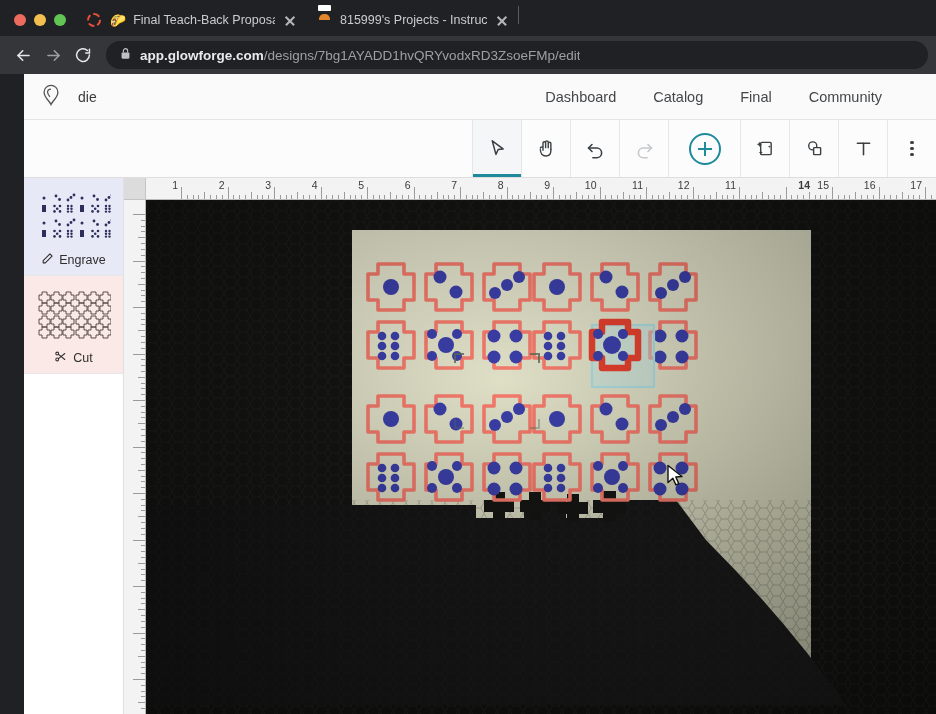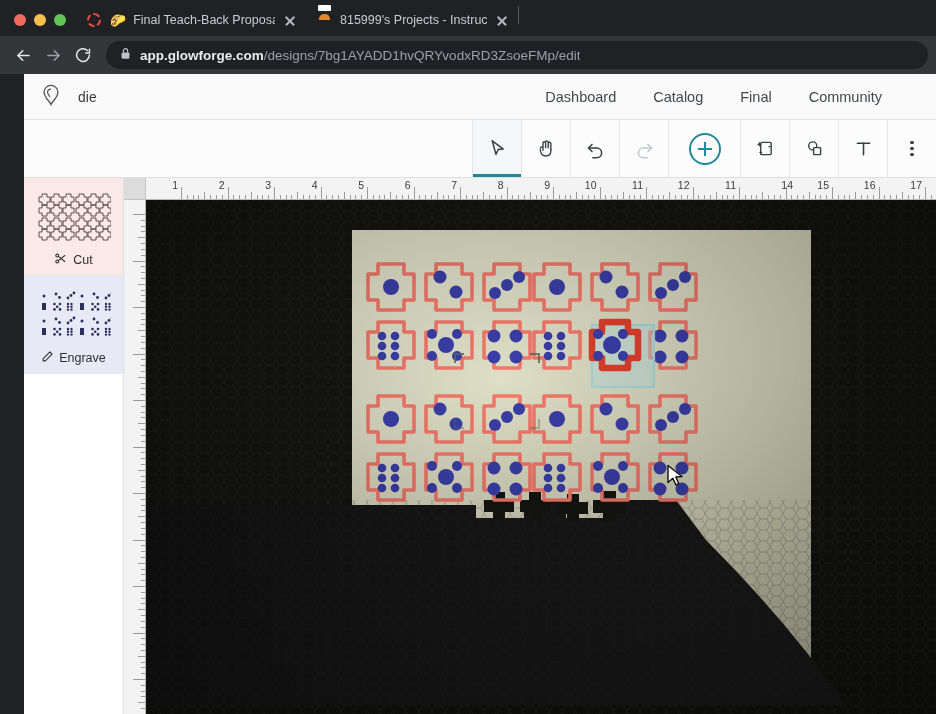--- a/index.html
+++ b/index.html
@@ -326,70 +326,20 @@
               <i></i>
             </span>
         </div>
       </div>
     </div>
 
     <div class="bodysplit">
 
       <aside class="steps">
 
-        <div class="step cut">
-          <svg class="thumb" viewBox="0 0 74 50">
-            <g fill="none" stroke="#4a3f3d" stroke-width="0.9">
-              <g>
-                <path d="M2 6h3V3h5v3h3v5h-3v3H5v-3H2z"></path>
-                <path d="M14 6h3V3h5v3h3v5h-3v3h-5v-3h-3z"></path>
-                <path d="M26 6h3V3h5v3h3v5h-3v3h-5v-3h-3z"></path>
-                <path d="M2 17h3v-3h5v3h3v5h-3v3H5v-3H2z"></path>
-                <path d="M14 17h3v-3h5v3h3v5h-3v3h-5v-3h-3z"></path>
-                <path d="M26 17h3v-3h5v3h3v5h-3v3h-5v-3h-3z"></path>
-              </g>
-              <g transform="translate(37,0)">
-                <path d="M2 6h3V3h5v3h3v5h-3v3H5v-3H2z"></path>
-                <path d="M14 6h3V3h5v3h3v5h-3v3h-5v-3h-3z"></path>
-                <path d="M26 6h3V3h5v3h3v5h-3v3h-5v-3h-3z"></path>
-                <path d="M2 17h3v-3h5v3h3v5h-3v3H5v-3H2z"></path>
-                <path d="M14 17h3v-3h5v3h3v5h-3v3h-5v-3h-3z"></path>
-                <path d="M26 17h3v-3h5v3h3v5h-3v3h-5v-3h-3z"></path>
-              </g>
-              <g transform="translate(0,24)">
-                <path d="M2 6h3V3h5v3h3v5h-3v3H5v-3H2z"></path>
-                <path d="M14 6h3V3h5v3h3v5h-3v3h-5v-3h-3z"></path>
-                <path d="M26 6h3V3h5v3h3v5h-3v3h-5v-3h-3z"></path>
-                <path d="M2 17h3v-3h5v3h3v5h-3v3H5v-3H2z"></path>
-                <path d="M14 17h3v-3h5v3h3v5h-3v3h-5v-3h-3z"></path>
-                <path d="M26 17h3v-3h5v3h3v5h-3v3h-5v-3h-3z"></path>
-              </g>
-              <g transform="translate(37,24)">
-                <path d="M2 6h3V3h5v3h3v5h-3v3H5v-3H2z"></path>
-                <path d="M14 6h3V3h5v3h3v5h-3v3h-5v-3h-3z"></path>
-                <path d="M26 6h3V3h5v3h3v5h-3v3h-5v-3h-3z"></path>
-                <path d="M2 17h3v-3h5v3h3v5h-3v3H5v-3H2z"></path>
-                <path d="M14 17h3v-3h5v3h3v5h-3v3h-5v-3h-3z"></path>
-                <path d="M26 17h3v-3h5v3h3v5h-3v3h-5v-3h-3z"></path>
-              </g>
-            </g>
-          </svg>
-          <div class="steplabel">
-            <span>
-              <svg width="14" height="13" viewBox="0 0 24 24" fill="none" stroke="#2e2e2e" stroke-width="1.9" stroke-linecap="round">
-                <circle cx="5" cy="17.5" r="2.6"></circle>
-                  <circle cx="5" cy="6.5" r="2.6"></circle>
-                <path d="M7.3 16L19 6.5"></path>
-                  <path d="M7.3 8L19 17.5"></path>
-              </svg>
-            </span>
-            <span>Cut</span>
-          </div>
-        </div>
-
         <div class="step engrave">
           <svg class="thumb" viewBox="0 0 74 50">
             <g fill="#2c2f5c">
 
               <g>
                 <circle cx="7" cy="7" r="1.5"></circle>
                 <circle cx="19" cy="5" r="1.4"></circle>
                   <circle cx="22.5" cy="8.5" r="1.4"></circle>
                 <circle cx="31" cy="9" r="1.4"></circle>
                   <circle cx="34" cy="6.5" r="1.4"></circle>
@@ -469,20 +419,70 @@
               </g>
             </g>
           </svg>
           <div class="steplabel">
             <span>
               <svg width="13" height="13" viewBox="0 0 24 24" fill="none" stroke="#2e2e2e" stroke-width="2" stroke-linejoin="round">
                 <path d="M16.5 3.5l4 4L8 20H4v-4z"></path>
               </svg>
             </span>
             <span>Engrave</span>
+          </div>
+        </div>
+
+        <div class="step cut">
+          <svg class="thumb" viewBox="0 0 74 50">
+            <g fill="none" stroke="#4a3f3d" stroke-width="0.9">
+              <g>
+                <path d="M2 6h3V3h5v3h3v5h-3v3H5v-3H2z"></path>
+                <path d="M14 6h3V3h5v3h3v5h-3v3h-5v-3h-3z"></path>
+                <path d="M26 6h3V3h5v3h3v5h-3v3h-5v-3h-3z"></path>
+                <path d="M2 17h3v-3h5v3h3v5h-3v3H5v-3H2z"></path>
+                <path d="M14 17h3v-3h5v3h3v5h-3v3h-5v-3h-3z"></path>
+                <path d="M26 17h3v-3h5v3h3v5h-3v3h-5v-3h-3z"></path>
+              </g>
+              <g transform="translate(37,0)">
+                <path d="M2 6h3V3h5v3h3v5h-3v3H5v-3H2z"></path>
+                <path d="M14 6h3V3h5v3h3v5h-3v3h-5v-3h-3z"></path>
+                <path d="M26 6h3V3h5v3h3v5h-3v3h-5v-3h-3z"></path>
+                <path d="M2 17h3v-3h5v3h3v5h-3v3H5v-3H2z"></path>
+                <path d="M14 17h3v-3h5v3h3v5h-3v3h-5v-3h-3z"></path>
+                <path d="M26 17h3v-3h5v3h3v5h-3v3h-5v-3h-3z"></path>
+              </g>
+              <g transform="translate(0,24)">
+                <path d="M2 6h3V3h5v3h3v5h-3v3H5v-3H2z"></path>
+                <path d="M14 6h3V3h5v3h3v5h-3v3h-5v-3h-3z"></path>
+                <path d="M26 6h3V3h5v3h3v5h-3v3h-5v-3h-3z"></path>
+                <path d="M2 17h3v-3h5v3h3v5h-3v3H5v-3H2z"></path>
+                <path d="M14 17h3v-3h5v3h3v5h-3v3h-5v-3h-3z"></path>
+                <path d="M26 17h3v-3h5v3h3v5h-3v3h-5v-3h-3z"></path>
+              </g>
+              <g transform="translate(37,24)">
+                <path d="M2 6h3V3h5v3h3v5h-3v3H5v-3H2z"></path>
+                <path d="M14 6h3V3h5v3h3v5h-3v3h-5v-3h-3z"></path>
+                <path d="M26 6h3V3h5v3h3v5h-3v3h-5v-3h-3z"></path>
+                <path d="M2 17h3v-3h5v3h3v5h-3v3H5v-3H2z"></path>
+                <path d="M14 17h3v-3h5v3h3v5h-3v3h-5v-3h-3z"></path>
+                <path d="M26 17h3v-3h5v3h3v5h-3v3h-5v-3h-3z"></path>
+              </g>
+            </g>
+          </svg>
+          <div class="steplabel">
+            <span>
+              <svg width="14" height="13" viewBox="0 0 24 24" fill="none" stroke="#2e2e2e" stroke-width="1.9" stroke-linecap="round">
+                <circle cx="5" cy="17.5" r="2.6"></circle>
+                  <circle cx="5" cy="6.5" r="2.6"></circle>
+                <path d="M7.3 16L19 6.5"></path>
+                  <path d="M7.3 8L19 17.5"></path>
+              </svg>
+            </span>
+            <span>Cut</span>
           </div>
         </div>
       </aside>
 
       <div class="canvaswrap">
         <div class="ruler-corner"></div>
         <div class="ruler-h" id="rulerH">
             <div class="rh-tick" style="left: 35px; height: 12px;"></div>
             <div class="rh-num" style="left: 35px;">1</div>
             <div class="rh-tick" style="left: 40.8125px; height: 4px;"></div>
@@ -594,21 +594,21 @@
             <div class="rh-tick" style="left: 593px; height: 12px;"></div>
             <div class="rh-num" style="left: 593px;">11</div>
             <div class="rh-tick" style="left: 598.812px; height: 4px;"></div>
             <div class="rh-tick" style="left: 604.625px; height: 4px;"></div>
             <div class="rh-tick" style="left: 610.438px; height: 4px;"></div>
             <div class="rh-tick" style="left: 616.25px; height: 7px;"></div>
             <div class="rh-tick" style="left: 622.062px; height: 4px;"></div>
             <div class="rh-tick" style="left: 627.875px; height: 4px;"></div>
             <div class="rh-tick" style="left: 633.688px; height: 4px;"></div>
             <div class="rh-tick" style="left: 639.5px; height: 12px;"></div>
-            <div class="rh-num" style="left: 650px;">14</div>
+            <div class="rh-num" style="left: 667px; font-weight: bold;">14</div>
             <div class="rh-tick" style="left: 645.312px; height: 4px;"></div>
             <div class="rh-tick" style="left: 651.125px; height: 4px;"></div>
             <div class="rh-tick" style="left: 656.938px; height: 4px;"></div>
             <div class="rh-tick" style="left: 662.75px; height: 7px;"></div>
             <div class="rh-tick" style="left: 668.562px; height: 4px;"></div>
             <div class="rh-tick" style="left: 674.375px; height: 4px;"></div>
             <div class="rh-tick" style="left: 680.188px; height: 4px;"></div>
             <div class="rh-tick" style="left: 686px; height: 12px;"></div>
             <div class="rh-num" style="left: 686px;">15</div>
             <div class="rh-tick" style="left: 691.812px; height: 4px;"></div>

